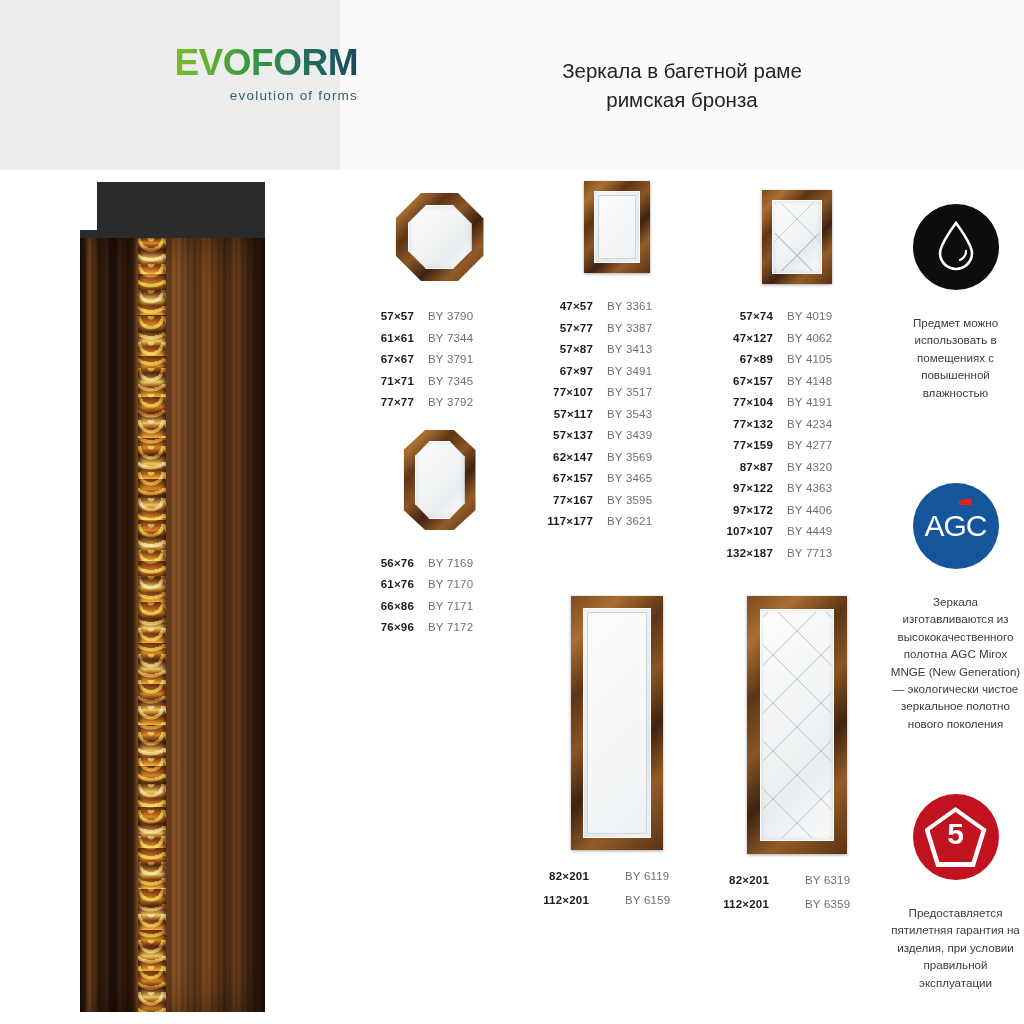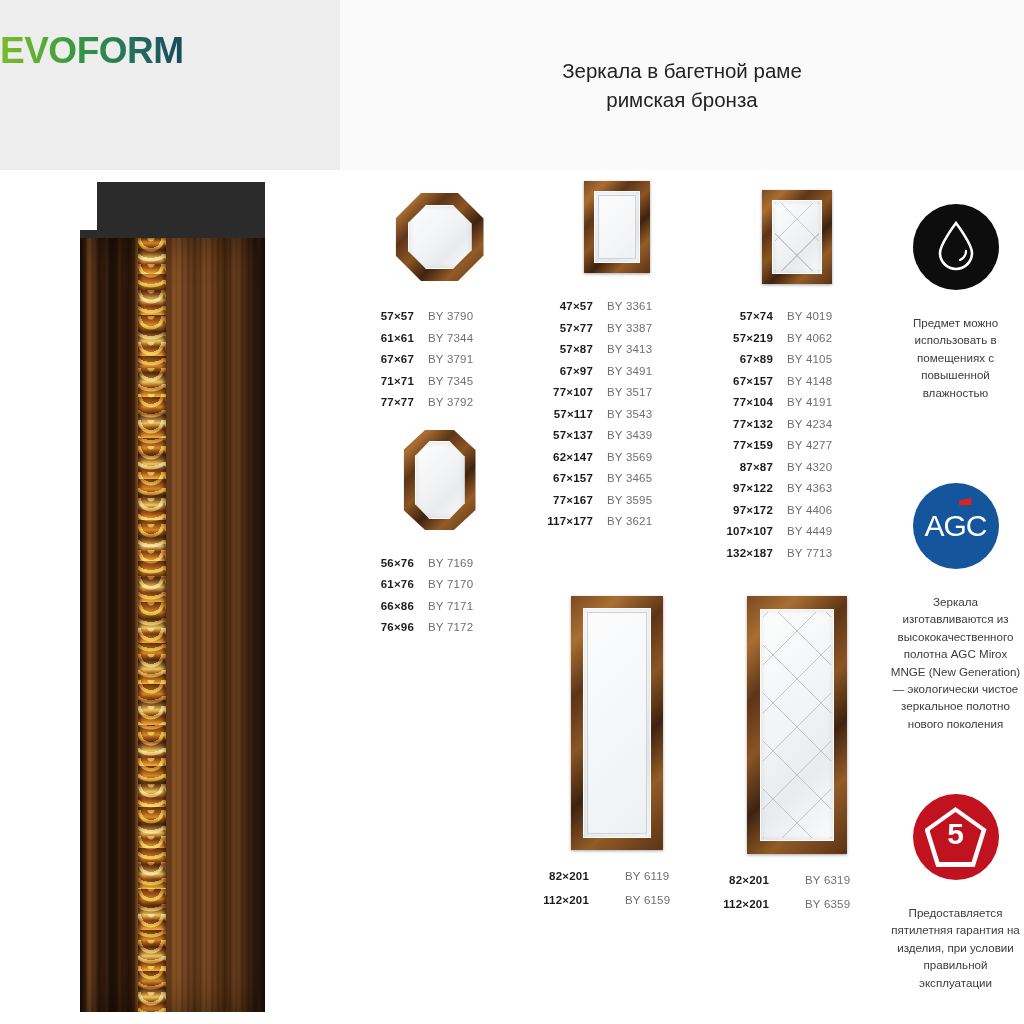--- a/index.html
+++ b/index.html
@@ -8,21 +8,21 @@
     background:#ffffff;
     font-family:"Liberation Sans","DejaVu Sans",sans-serif;
     overflow:hidden;
     position:relative;
   }
   .page{position:absolute;inset:0;width:1024px;height:1024px;}
 
   
   .header{position:absolute;left:0;top:0;width:1024px;height:170px;background:#fafafa;}
   .header-left{position:absolute;left:0;top:0;width:340px;height:170px;background:#ededed;}
-  .logo-wrap{position:absolute;left:0;top:32px;width:340px;text-align:left;}
+  .logo-wrap{position:absolute;left:0;top:44px;width:340px;text-align:right;padding-left:18px;}
   .logo-word{font-size:37px;font-weight:bold;letter-spacing:-0.5px;line-height:1;
     background:linear-gradient(90deg,#78bc2a 0%,#63b133 18%,#3a9b3d 38%,#2f8a4b 55%,#236b5e 75%,#16495e 100%);
     -webkit-background-clip:text;background-clip:text;color:transparent;-webkit-text-fill-color:transparent;
     display:inline-block;}
   .logo-sub{margin-top:7px;font-size:13.5px;color:#2f5f73;letter-spacing:1.2px;}
 
   .header-title{position:absolute;left:340px;top:0;width:684px;height:170px;
     display:flex;flex-direction:column;align-items:center;justify-content:center;}
   .header-title .l{font-size:20.5px;color:#232323;line-height:1.42;font-weight:normal;text-align:center;}
 
@@ -143,20 +143,21 @@
 </style>
 </head>
 <body>
 
 <div class="page">
 
   <div class="header">
     <div class="header-left">
       <div class="logo-wrap">
         <div class="logo-word">EVOFORM</div>
+        <div class="logo-sub">evolution of forms</div>
       </div>
     </div>
     <div class="header-title">
       <div class="l">Зеркала в багетной раме</div>
       <div class="l">римская бронза</div>
     </div>
   </div>
 
   <div class="frame-sample">
     <div class="fs-black"></div>
@@ -285,21 +286,21 @@
       <div class="frm" style="width:70px;height:94px;">
         <div class="glass facet" style="left:10px;top:10px;width:50px;height:74px;"></div>
       </div>
     </div>
     <div class="sizes" style="margin-top:18px;">
       <div class="size-row">
           <span class="size-dim">57×74</span>
           <span class="size-code">BY 4019</span>
         </div>
       <div class="size-row">
-          <span class="size-dim">57×219</span>
+          <span class="size-dim">47×127</span>
           <span class="size-code">BY 4062</span>
         </div>
       <div class="size-row">
           <span class="size-dim">67×89</span>
           <span class="size-code">BY 4105</span>
         </div>
       <div class="size-row">
           <span class="size-dim">67×157</span>
           <span class="size-code">BY 4148</span>
         </div>

